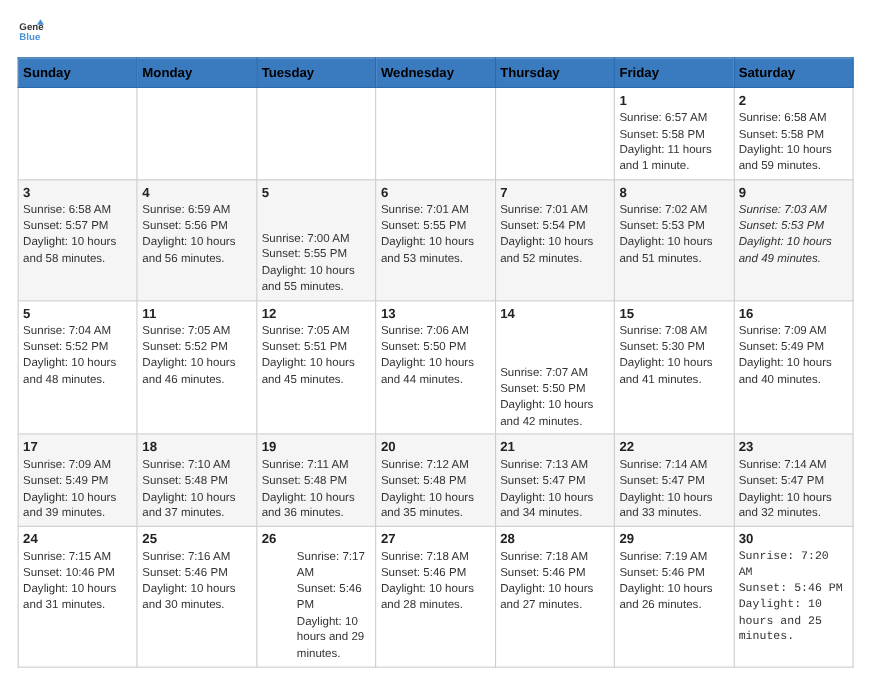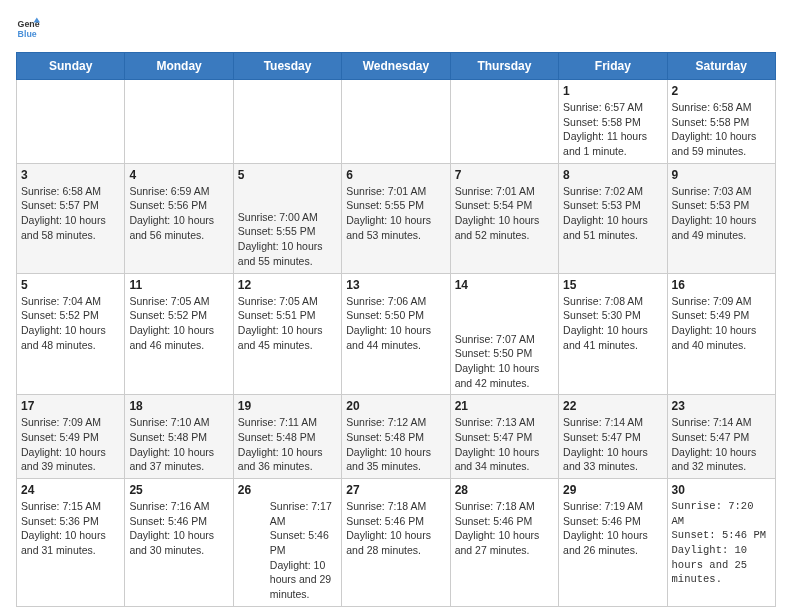--- a/index.html
+++ b/index.html
@@ -37,23 +37,23 @@
       font-size: 16px;
       color: #555;
     }
     .calendar {
       width: 100%;
       border-collapse: collapse;
       font-size: 11px;
     }
     .calendar thead th {
       background: #3a7abf;
-      color: #ffffff;
+      color: #000000;
       padding: 6px 4px;
-      text-align: center;
+      text-align: left;
       font-size: 12px;
       border: 1px solid #2a6aaf;
     }
     .calendar tbody td {
       border: 1px solid #ccc;
       vertical-align: top;
       padding: 4px;
       width: 108px;
       min-height: 70px;
       background: #fff;
@@ -157,21 +157,21 @@
 Daylight: 10 hours and 52 minutes.</div>
         </td>
         <td>
           <div class="day-number">8</div>
           <div class="day-info" style="white-space: pre-line;">Sunrise: 7:02 AM
 Sunset: 5:53 PM
 Daylight: 10 hours and 51 minutes.</div>
         </td>
         <td>
           <div class="day-number">9</div>
-          <div class="day-info" style="white-space: pre-line;">Sunrise: 7:03 AM
+          <div class="day-info" style="white-space: pre-line; font-style: italic;">Sunrise: 7:03 AM
 Sunset: 5:53 PM
 Daylight: 10 hours and 49 minutes.</div>
         </td>
       </tr>
       <tr>
         <td>
           <div class="day-number">5</div>
           <div class="day-info" style="white-space: pre-line;">Sunrise: 7:04 AM
 Sunset: 5:52 PM
 Daylight: 10 hours and 48 minutes.</div>
@@ -254,21 +254,21 @@
           <div class="day-number">23</div>
           <div class="day-info" style="white-space: pre-line;">Sunrise: 7:14 AM
 Sunset: 5:47 PM
 Daylight: 10 hours and 32 minutes.</div>
         </td>
       </tr>
       <tr>
         <td>
           <div class="day-number">24</div>
           <div class="day-info" style="white-space: pre-line;">Sunrise: 7:15 AM
-Sunset: 5:36 PM
+Sunset: 10:46 PM
 Daylight: 10 hours and 31 minutes.</div>
         </td>
         <td>
           <div class="day-number">25</div>
           <div class="day-info" style="white-space: pre-line;">Sunrise: 7:16 AM
 Sunset: 5:46 PM
 Daylight: 10 hours and 30 minutes.</div>
         </td>
         <td>
           <div class="day-number">26</div>

